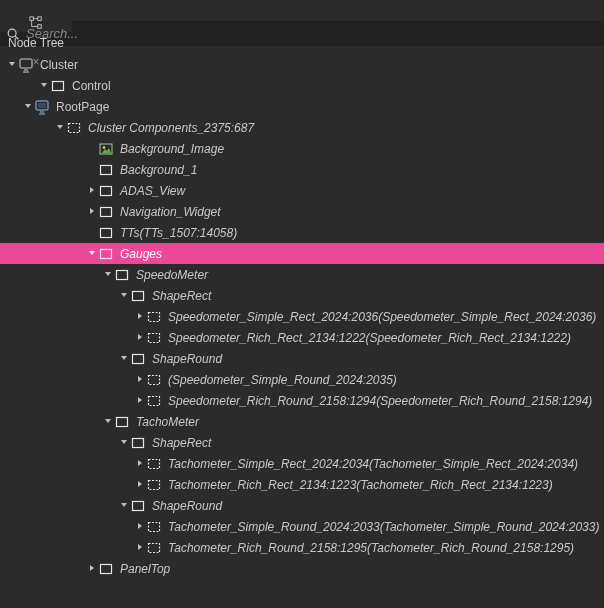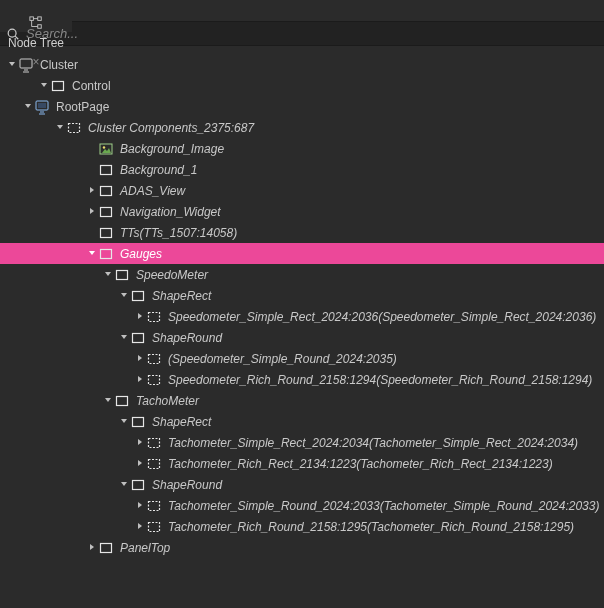--- a/index.html
+++ b/index.html
@@ -277,20 +277,34 @@
       <span class="ico">
         <svg viewBox="0 0 16 16">
           <use href="#ico-dashrect"></use>
         </svg>
       </span>
       <span class="label">Speedometer_Simple_Rect_2024:2036</span>
       <span> </span>
       <span class="suffix">(Speedometer_Simple_Rect_2024:2036)</span>
     </div>
     <div class="row">
+      <span class="indent" style="width: 134px;"></span>
+      <span class="arrow" style="color: rgb(191, 191, 191);"><svg viewBox="0 0 8 8">
+          <use href="#arr-right"></use>
+        </svg></span>
+      <span class="ico">
+        <svg viewBox="0 0 16 16">
+          <use href="#ico-dashrect"></use>
+        </svg>
+      </span>
+      <span class="label">Speedometer_Rich_Rect_2134:1222</span>
+      <span> </span>
+      <span class="suffix">(Speedometer_Rich_Rect_2134:1222)</span>
+    </div>
+    <div class="row">
       <span class="indent" style="width: 118px;"></span>
       <span class="arrow" style="color: rgb(191, 191, 191);"><svg viewBox="0 0 8 8">
           <use href="#arr-down"></use>
         </svg></span>
       <span class="ico">
         <svg viewBox="0 0 16 16">
           <use href="#ico-rect"></use>
         </svg>
       </span>
       <span class="label">ShapeRound</span>

